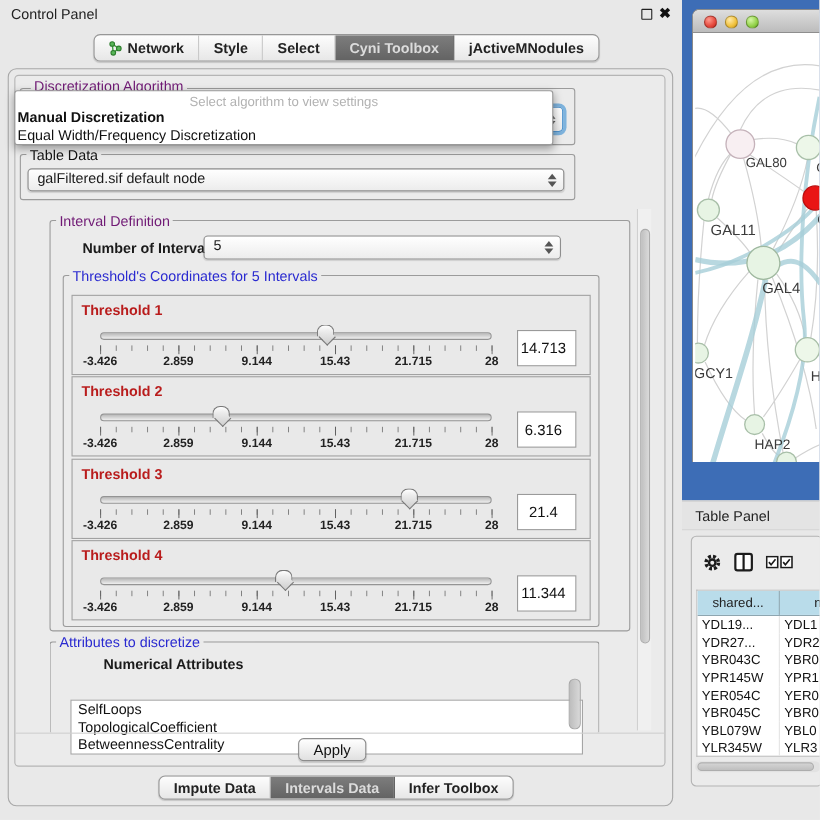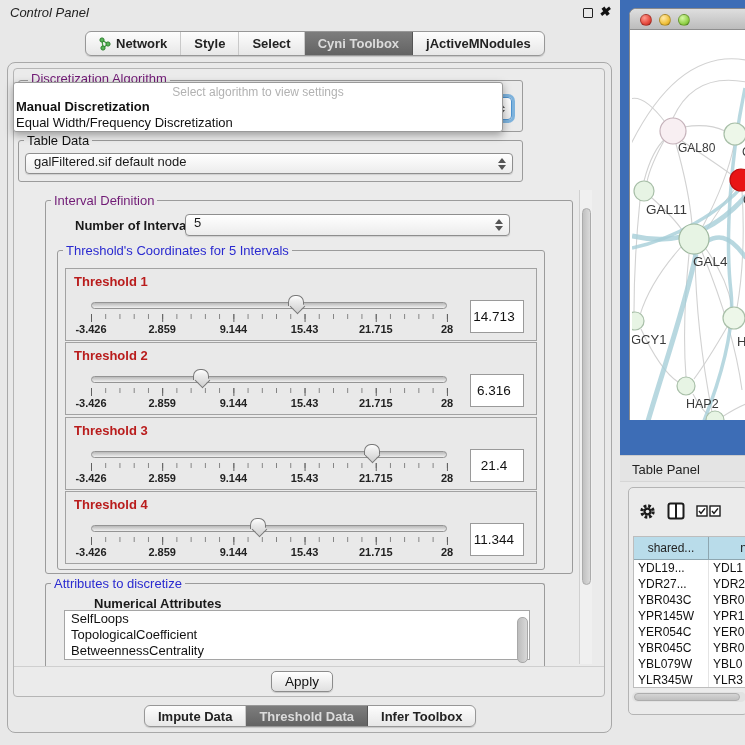--- a/index.html
+++ b/index.html
@@ -1,21 +1,21 @@
 <!DOCTYPE html>
 <html><head>
 <meta charset="utf-8">
 <style>
   * { margin:0; padding:0; box-sizing:border-box; }
   html,body { width:745px; height:745px; }
   body { font-family:"Liberation Sans", sans-serif; background:#e8e8e8; position:relative; overflow:hidden; color:#1a1a1a; }
   #root { position:absolute; inset:0; }
 
   
-  .cp-titlebar { position:absolute; left:0; top:0; width:620px; height:24px;font-style:italic; }
+  .cp-titlebar { position:absolute; left:0; top:0; width:620px; height:24px; }
   .cp-title { position:absolute; left:10px; top:5px; font-size:13px; color:#222; }
   .float-ic { position:absolute; left:583px; top:8px; width:10px; height:10px; border:1.5px solid #222; border-radius:1px; }
   .close-ic { position:absolute; left:599px; top:4px; font-size:13px; font-weight:bold; color:#111; }
 
   
   .tabstrip { position:absolute; display:flex; border:1px solid #979797; border-radius:6px; background:linear-gradient(#fdfdfd,#e7e7e7); height:25px; overflow:hidden; box-shadow:0 1px 1px rgba(0,0,0,.15); }
   #top-tabs { left:85px; top:31px; }
   #bottom-tabs { left:144px; top:705px; height:22px; }
   .tab { display:flex; align-items:center; gap:5px; padding:0 13px; font-size:13px; font-weight:bold; color:#222; border-right:1px solid #c9c9c9; cursor:default; white-space:nowrap;justify-content:space-between; }
   .tab:last-child { border-right:none; }
@@ -56,21 +56,21 @@
   .track { position:absolute; left:0; top:7px; width:356px; height:7px; border:1px solid #949494; border-radius:4px; background:linear-gradient(#b9b9b9,#f0f0f0); }
   .thumb-sl { position:absolute; top:0; width:16px; height:11px; margin-left:-8px; border:1px solid #787878; border-bottom:none; border-radius:7px 7px 0 0; background:linear-gradient(#fefefe,#dcdcdc); }
   .thumb-sl::after { content:''; position:absolute; left:2.2px; top:5.2px; width:10px; height:10px; transform:rotate(45deg); border-right:1px solid #787878; border-bottom:1px solid #787878; background:linear-gradient(135deg,#f2f2f2,#cfcfcf); }
   .ticks-minor { position:absolute; left:0; top:19px; width:357px; height:5px; background-image:linear-gradient(90deg,#808080 0,#808080 1px,transparent 1px); background-size:14.24px 100%; }
   .ticks-major { position:absolute; left:0; top:19px; width:357px; height:8px; background-image:linear-gradient(90deg,#606060 0,#606060 1px,transparent 1px); background-size:71.2px 100%; }
   .scale-lbls { position:absolute; left:0; top:28px; width:356px; height:14px; }
   .scale-lbls span { position:absolute; transform:translateX(-50%); font-size:11px; font-weight:600; color:#222; white-space:nowrap; }
   .t-value { position:absolute; left:404px; top:31px; width:54px; height:33px; border:1px solid #9a9a9a; background:#fff; font-family:"Liberation Sans",sans-serif; font-size:13.5px; text-align:center; padding-right:6px; color:#111; }
 
   
-  .attr-list { position:absolute; left:64px; top:610px; width:466px; height:50px; background:#fff; border:1px solid #a5a5a5; overflow:hidden; }
+  .attr-list { position:absolute; left:64px; top:636px; width:466px; height:50px; background:#fff; border:1px solid #a5a5a5; overflow:hidden; }
   .attr-item { font-size:13px; color:#111; padding-left:6px; line-height:16px; white-space:nowrap; }
   .attr-scroll { position:absolute; left:517px; top:617px; width:11px; height:46px; border-radius:5px; background:linear-gradient(90deg,#bdbdbd,#d8d8d8); border:1px solid #a8a8a8; }
 
   .apply-btn { position:absolute; left:271px; top:671px; width:62px; height:21px; border:1px solid #8c8c8c; border-radius:5px; background:linear-gradient(#ffffff,#e0e0e0); font-size:13.5px; text-align:center; line-height:19px; color:#111; box-shadow:0 1px 1px rgba(0,0,0,.15); }
   .sep-line { position:absolute; left:14px; top:666px; width:590px; height:1px; background:#cfcfcf; }
 
   
   .net-frame { position:absolute; left:620px; top:0; width:125px; height:455px; background:#3d6db6; }
   .mac-win { position:absolute; left:629px; top:8px; width:116px; height:412px; border-radius:7px 0 0 0; overflow:hidden; border-left:1px solid #8a8a8a; border-top:1px solid #8a8a8a; background:#fff; }
   .mac-titlebar { position:absolute; left:0; top:0; width:116px; height:21px; background:linear-gradient(#dedede,#bcbcbc); border-bottom:1px solid #8e8e8e; }
@@ -264,21 +264,21 @@
   <div class="attr-scroll"></div>
 
   <div class="sep-line"></div>
   <div class="apply-btn">Apply</div>
 
   <div id="bottom-tabs" class="tabstrip">
       <div class="tab">
         <span>Impute Data</span>
       </div>
       <div class="tab sel">
-        <span>Threshold Data</span>
+        <span>Intervals Data</span>
       </div>
       <div class="tab">
         <span>Infer Toolbox</span>
       </div>
     </div>
 
   <div class="net-frame"></div>
   <div class="mac-win">
     <div class="mac-titlebar">
       <div class="light l-red"></div>

